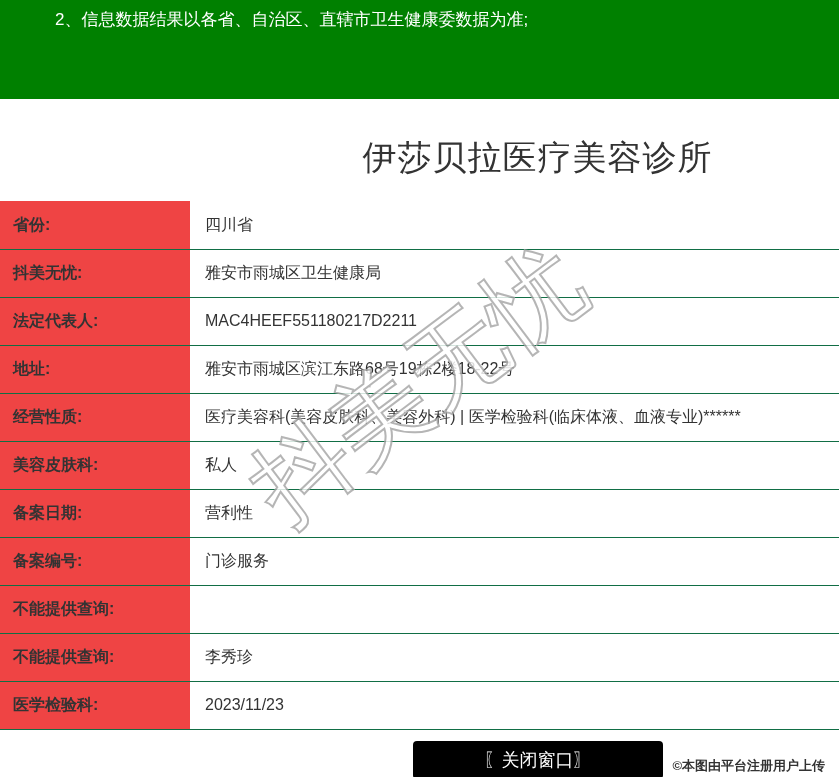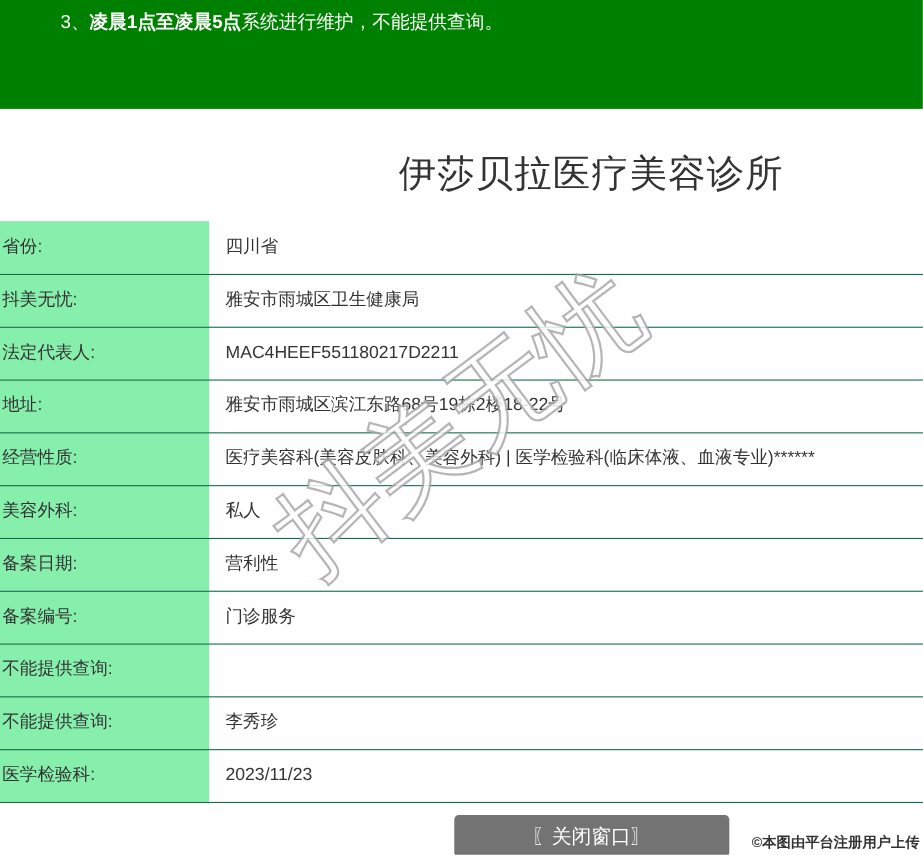--- a/index.html
+++ b/index.html
@@ -48,34 +48,35 @@
   }
   table.info td {
     height: 48px;
     padding: 0 10px;
     border-bottom: 1px solid #116e45;
     vertical-align: middle;
     line-height: 18px;
   }
   table.info td.label {
     width: 190px;
-    background: #86efac;
-    padding-left: 2px;
+    background: #ef4444;
+    padding-left: 13px;
+    font-weight: bold;
   }
   table.info td.value {
     padding-left: 15px;
   }
 
   .btn-row {
     text-align: center;
     margin-top: 11px;
   }
   .close-btn {
     width: 250px; height: 38px;
-    background: #737373;
+    background: #000000;
     color: #ffffff;
     font-size: 18px;
     font-family: "Liberation Sans", sans-serif;
     border: none;
     border-radius: 4px;
     cursor: pointer;
   }
 
   
   .diag-watermark {
@@ -90,37 +91,37 @@
     -webkit-text-stroke: 2px #a6a6a6;
     opacity: 0.82;
     transform: rotate(-37deg);
     pointer-events: none;
     z-index: 5;
   }
 
   
   .copyright {
     position: absolute;
-    right: 3px; bottom: 2px;
+    right: 14px; bottom: 2px;
     font-size: 13px;
     font-weight: bold;
     color: #333333;
     z-index: 6;
     text-shadow:
       -1px -1px 0 #fff, 1px -1px 0 #fff,
       -1px 1px 0 #fff, 1px 1px 0 #fff,
       0 -1px 0 #fff, 0 1px 0 #fff,
       -1px 0 0 #fff, 1px 0 0 #fff;
   }
 </style>
 </head>
 <body>
 
 <div class="banner">
-  <div class="line"><span>3、</span><span></span><span class="bold">凌晨1点至凌晨5点</span><span>系统进行维护，不能提供查询。</span></div>
+  <div class="line"><span>2、</span><span>信息数据结果以各省、自治区、直辖市卫生健康委数据为准;</span><span class="bold"></span><span></span></div>
 </div>
 
 <div class="content">
   <h1 class="title">伊莎贝拉医疗美容诊所</h1>
 
   <table class="info">
     <tbody>
         <tr>
           <td class="label">省份:</td>
           <td class="value">四川省</td>
@@ -135,21 +136,21 @@
         </tr>
         <tr>
           <td class="label">地址:</td>
           <td class="value">雅安市雨城区滨江东路68号19栋2楼18-22号</td>
         </tr>
         <tr>
           <td class="label">经营性质:</td>
           <td class="value">医疗美容科(美容皮肤科、美容外科) | 医学检验科(临床体液、血液专业)******</td>
         </tr>
         <tr>
-          <td class="label">美容外科:</td>
+          <td class="label">美容皮肤科:</td>
           <td class="value">私人</td>
         </tr>
         <tr>
           <td class="label">备案日期:</td>
           <td class="value">营利性</td>
         </tr>
         <tr>
           <td class="label">备案编号:</td>
           <td class="value">门诊服务</td>
         </tr>

